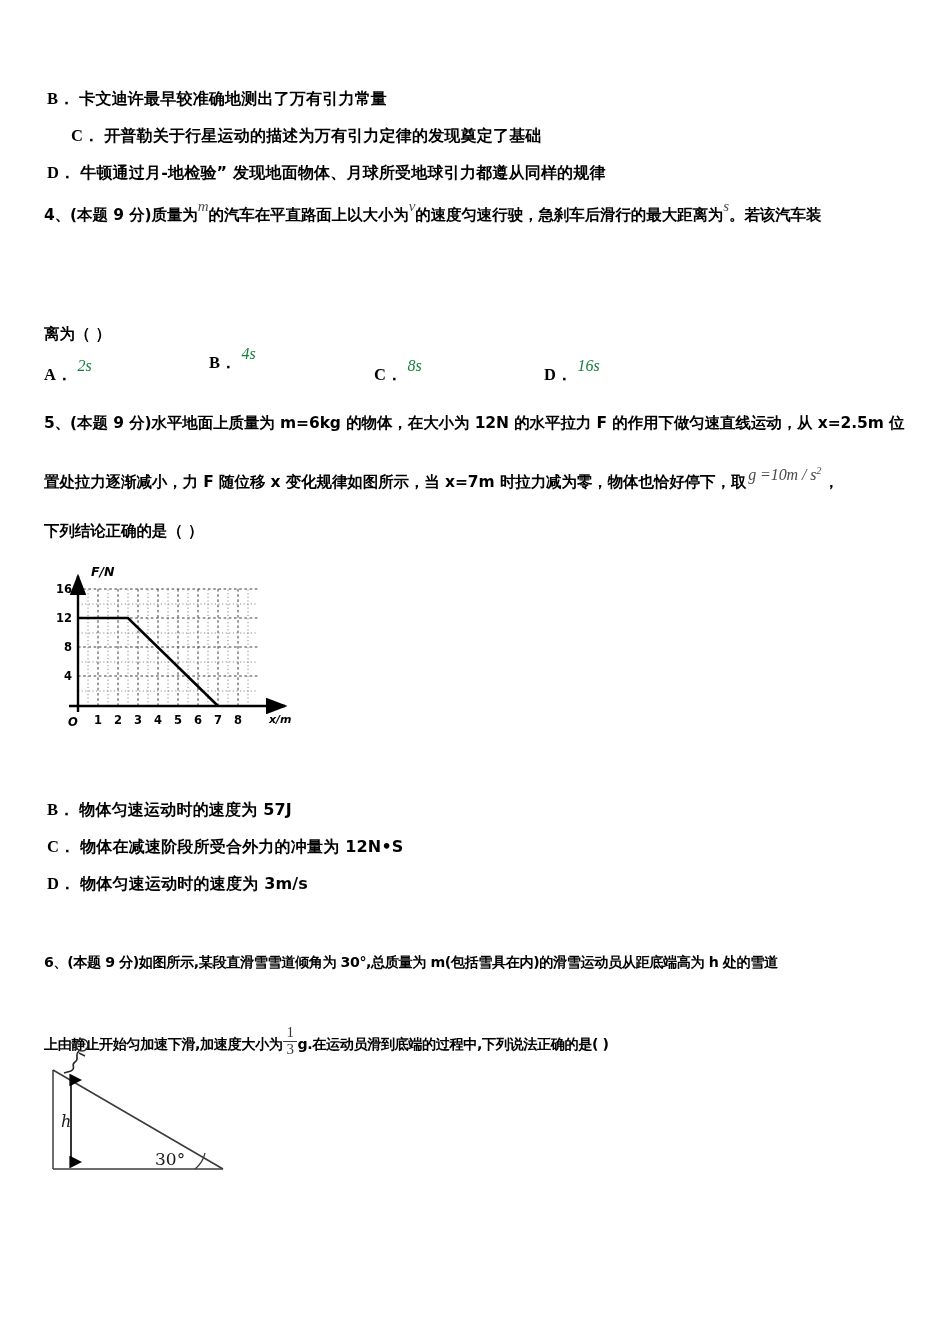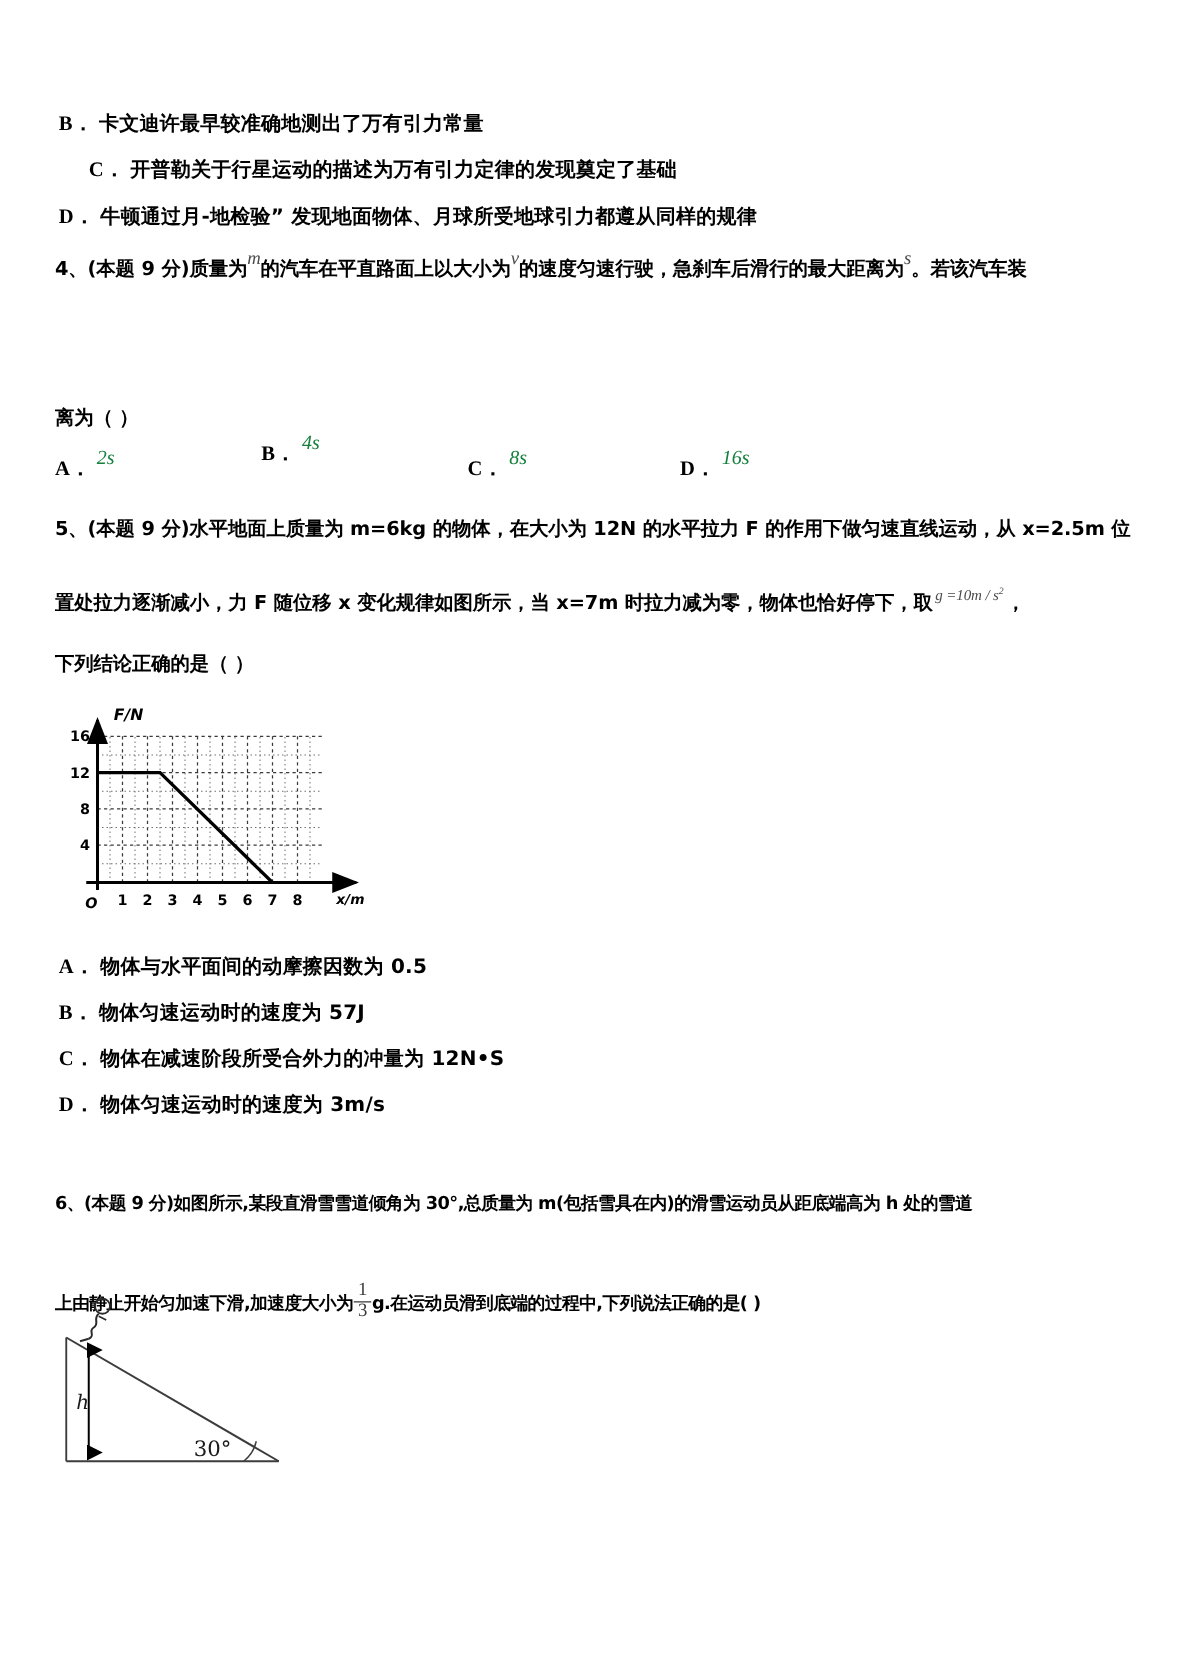--- a/index.html
+++ b/index.html
@@ -169,21 +169,21 @@
   </div>
   <div class="ansrow" style="left:544px; top:364px;">
     <span class="opt-letter">D．</span><span class="val">16s</span>
   </div>
 
   <div class="qline" style="left:44px; top:413px;">
     <span>5、</span><span>(本题 9 分)</span><span>水平地面上质量为 m=6kg 的物体，在大小为 12N 的水平拉力 F 的作用下做匀速直线运动，从 x=2.5m 位</span>
   </div>
 
   <div class="qline" style="left:44px; top:472px;">
-    <span>置处拉力逐渐减小，力 F 随位移 x 变化规律如图所示，当 x=7m 时拉力减为零，物体也恰好停下，取</span><span class="math" style="font-size:12px; position:relative; top:-7px; padding:0 2px;margin-top:32px;"><span>g =10m / s</span><span class="sup">2</span></span><span>，</span>
+    <span>置处拉力逐渐减小，力 F 随位移 x 变化规律如图所示，当 x=7m 时拉力减为零，物体也恰好停下，取</span><span class="math" style="font-size:16px; position:relative; top:-7px; padding:0 2px;margin-top:32px;"><span>g =10m / s</span><span class="sup">2</span></span><span>，</span>
   </div>
 
   <div class="qline" style="left:44px; top:521px;">下列结论正确的是（    ）</div>
 
   <div id="fx-figure">
     <svg width="280" height="185" viewBox="0 0 280 185" xmlns="http://www.w3.org/2000/svg">
       <defs>
         <marker id="arrH" markerWidth="9" markerHeight="7" refX="8" refY="3.5" orient="auto">
           <polygon points="0 0, 9 3.5, 0 7" fill="#000"></polygon>
         </marker>
@@ -251,24 +251,20 @@
         <text x="93" y="164">3</text>
         <text x="113" y="164">4</text>
         <text x="133" y="164">5</text>
         <text x="153" y="164">6</text>
         <text x="173" y="164">7</text>
         <text x="193" y="164">8</text>
       </g>
     </svg>
   </div>
 
-  <div class="opt-line" style="left:47px; top:762px;">
-    <span class="opt-letter">A．</span>
-    <span class="cn">物体与水平面间的动摩擦因数为 0.5</span>
-  </div>
   <div class="opt-line" style="left:47px; top:799px;">
     <span class="opt-letter">B．</span>
     <span class="cn">物体匀速运动时的速度为 57J</span>
   </div>
   <div class="opt-line" style="left:47px; top:836px;">
     <span class="opt-letter">C．</span>
     <span class="cn">物体在减速阶段所受合外力的冲量为 12N•S</span>
   </div>
   <div class="opt-line" style="left:47px; top:873px;">
     <span class="opt-letter">D．</span>

